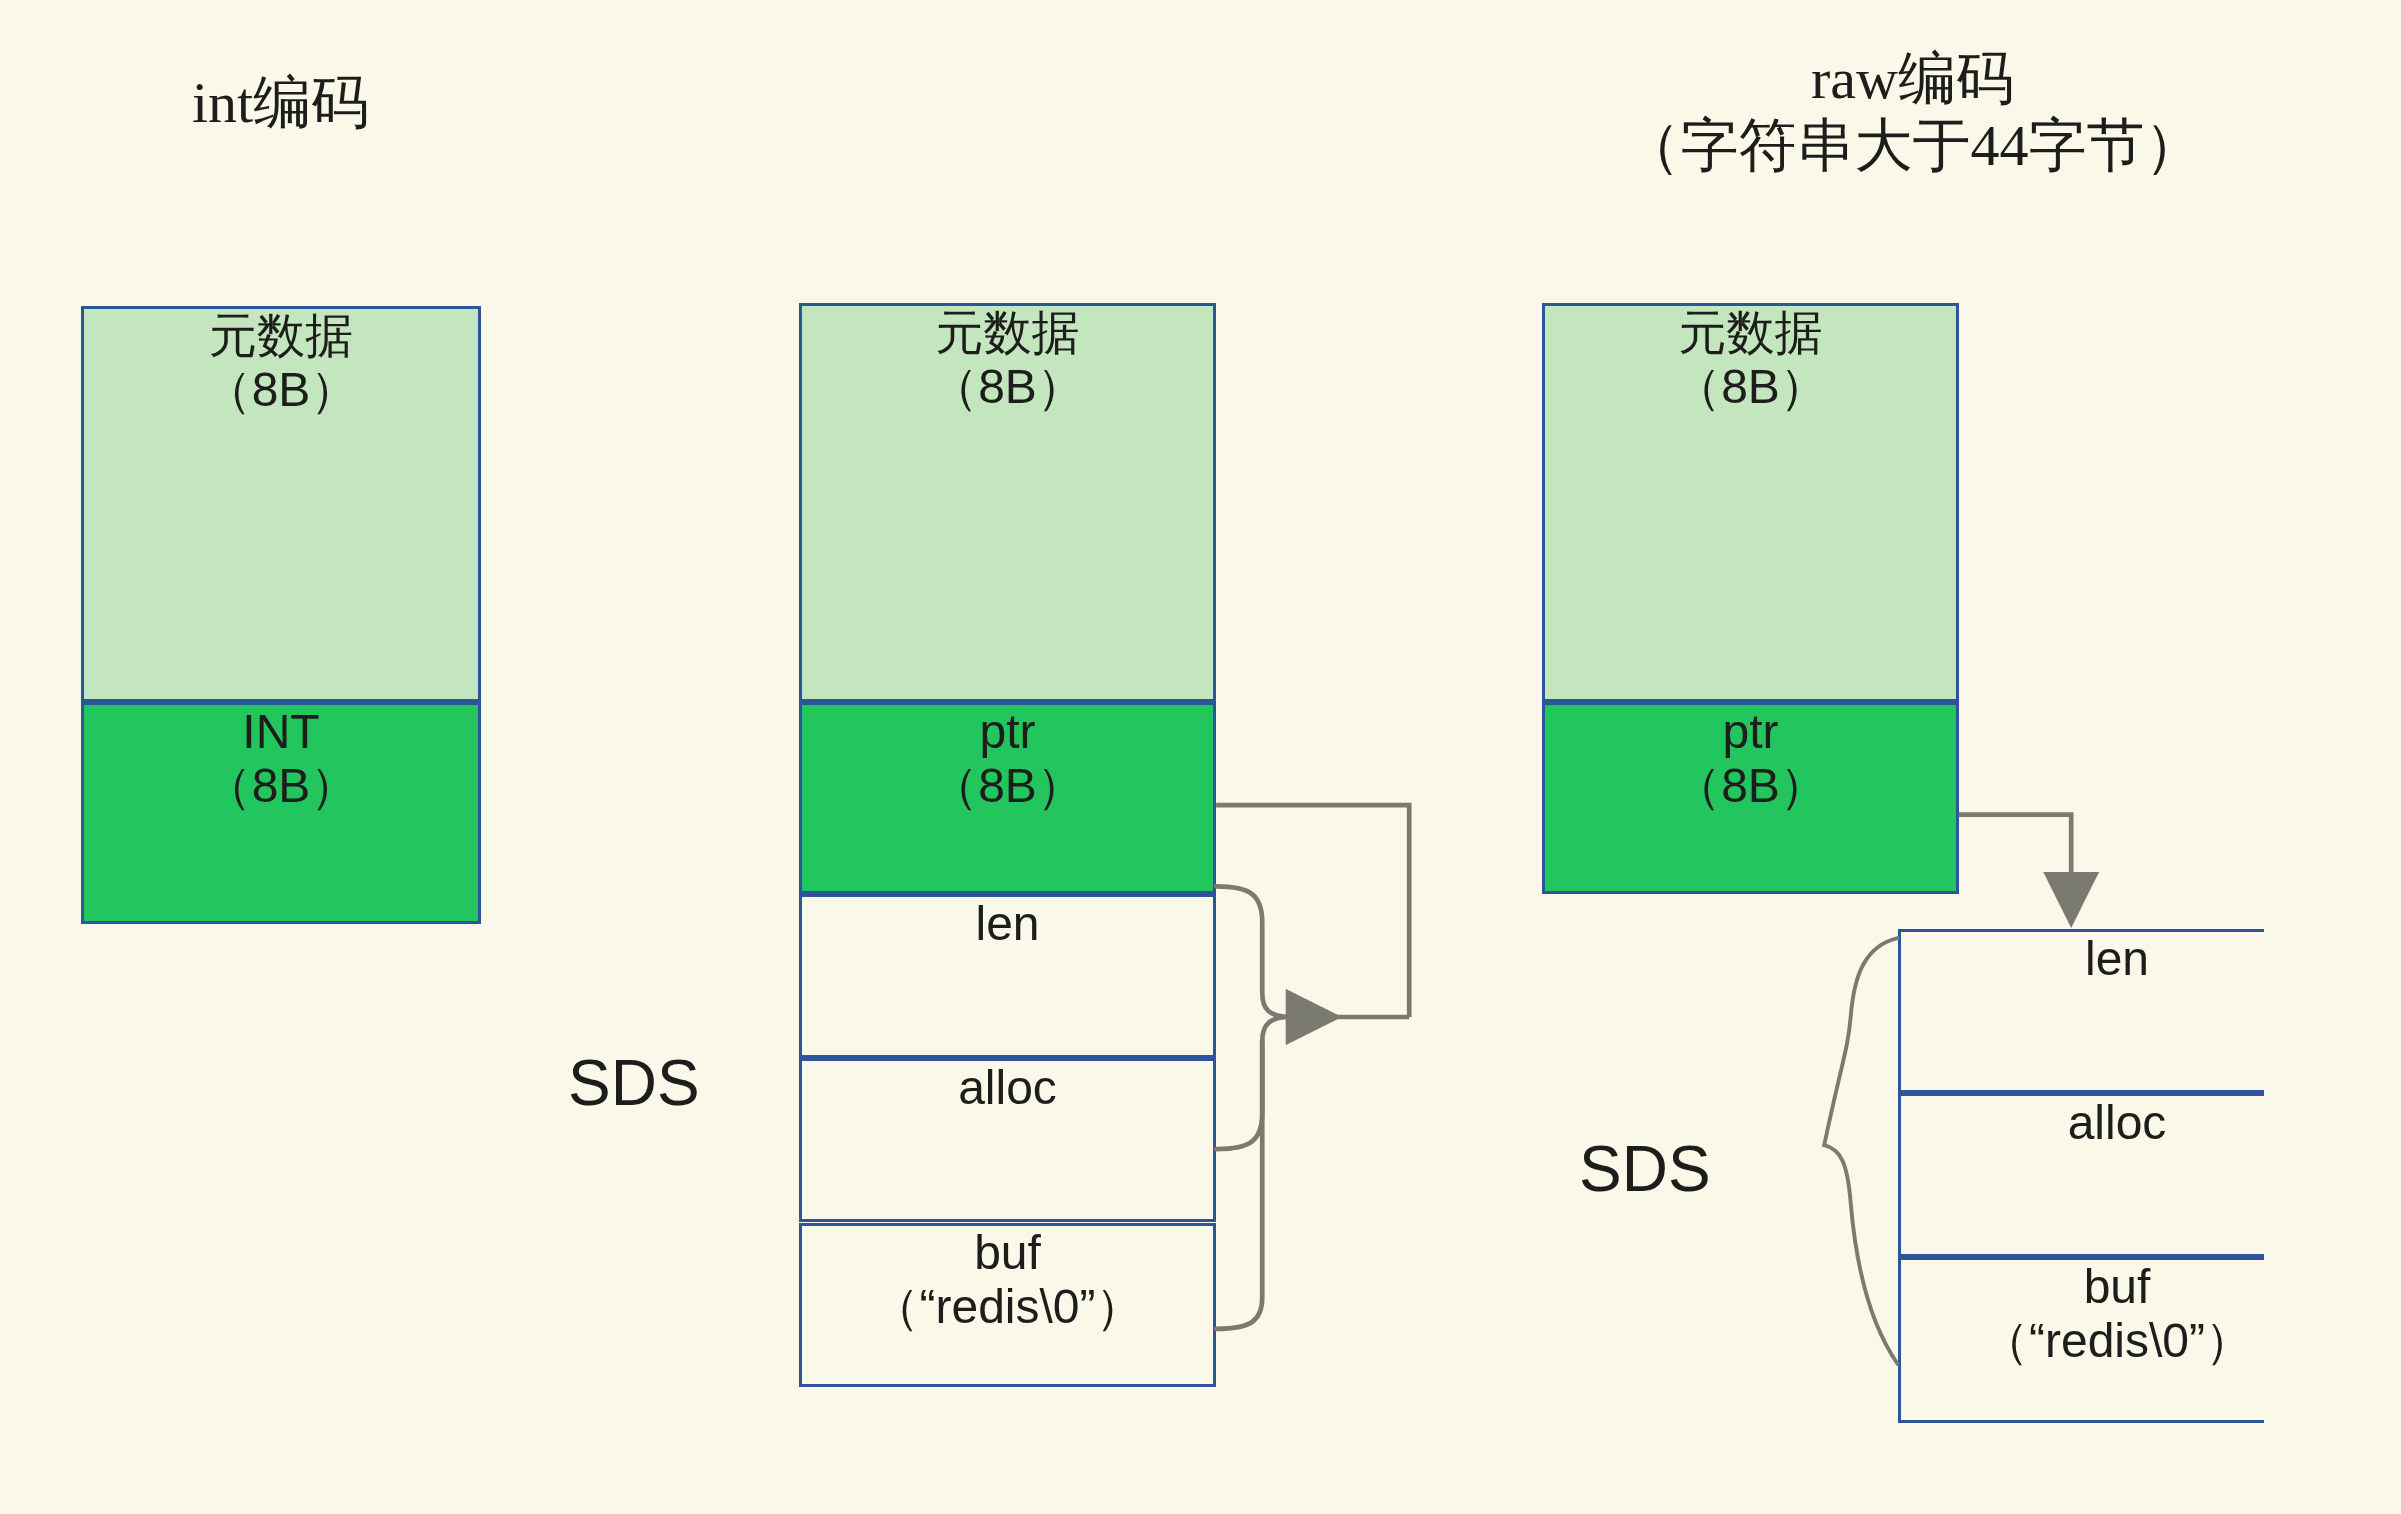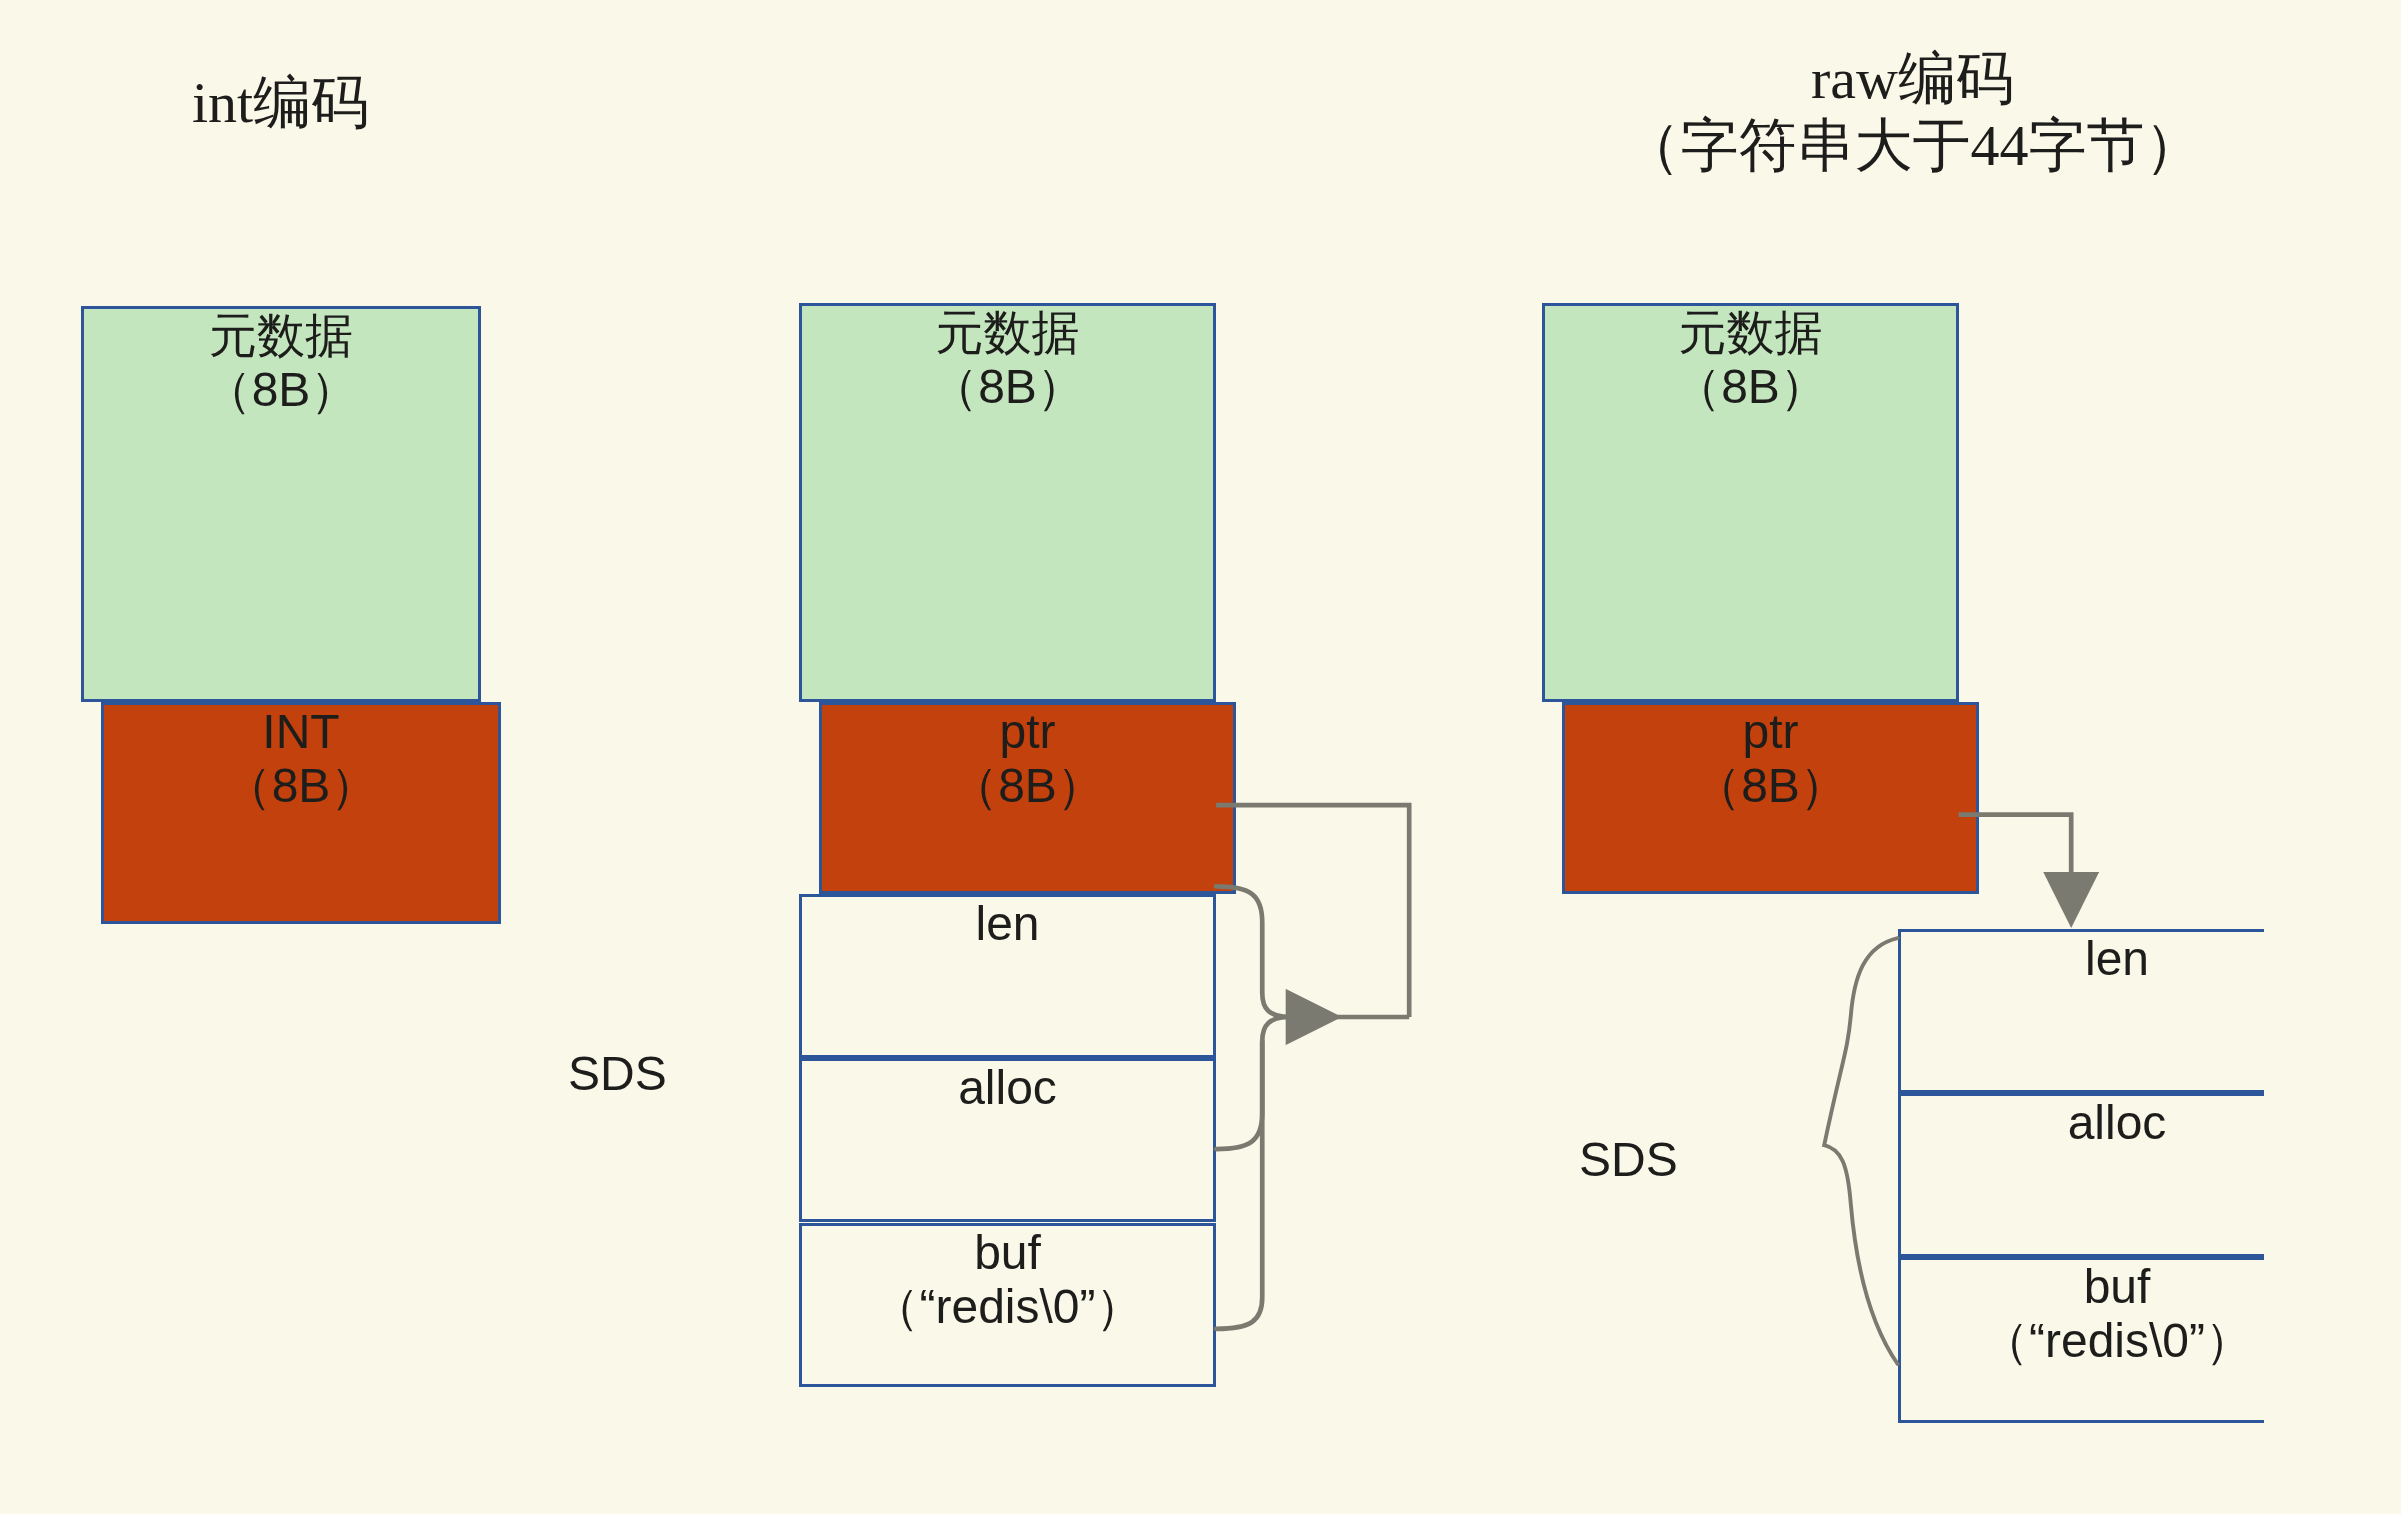--- a/index.html
+++ b/index.html
@@ -34,26 +34,26 @@
     align-items: center;
     justify-content: flex-start;
     color: #1d1d1b;
     font-size: 48px;
     line-height: 1.12;
     text-align: center;
     font-family: "Liberation Sans", sans-serif;
   }
   .box .l { display: block; white-space: nowrap; }
   .green { background: #C3E6BE; }
-  .yellow { background: #c2410c; margin-left: 20px; }
+  .yellow { background: #22c55e; }
   .plain { background: #FAF8E9; }
   .caplabel {
     position: absolute;
     color: #1d1d1b;
-    font-size: 48px;
+    font-size: 64px;
     font-family: "Liberation Sans", sans-serif;
     white-space: nowrap;
   }
   svg.ov {
     position: absolute;
     left: 0; top: 0;
     width: 2401px;
     height: 1515px;
     pointer-events: none;
   }

